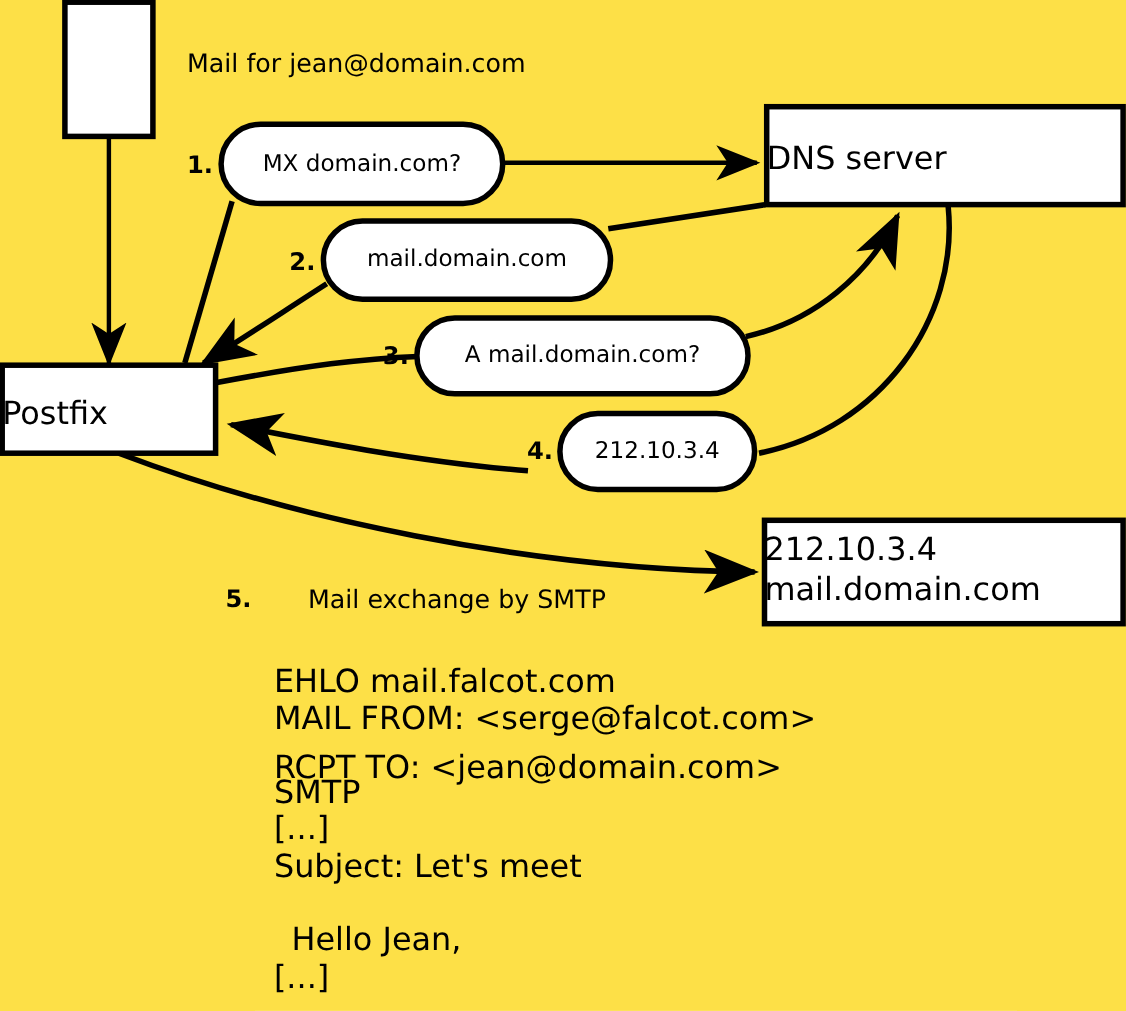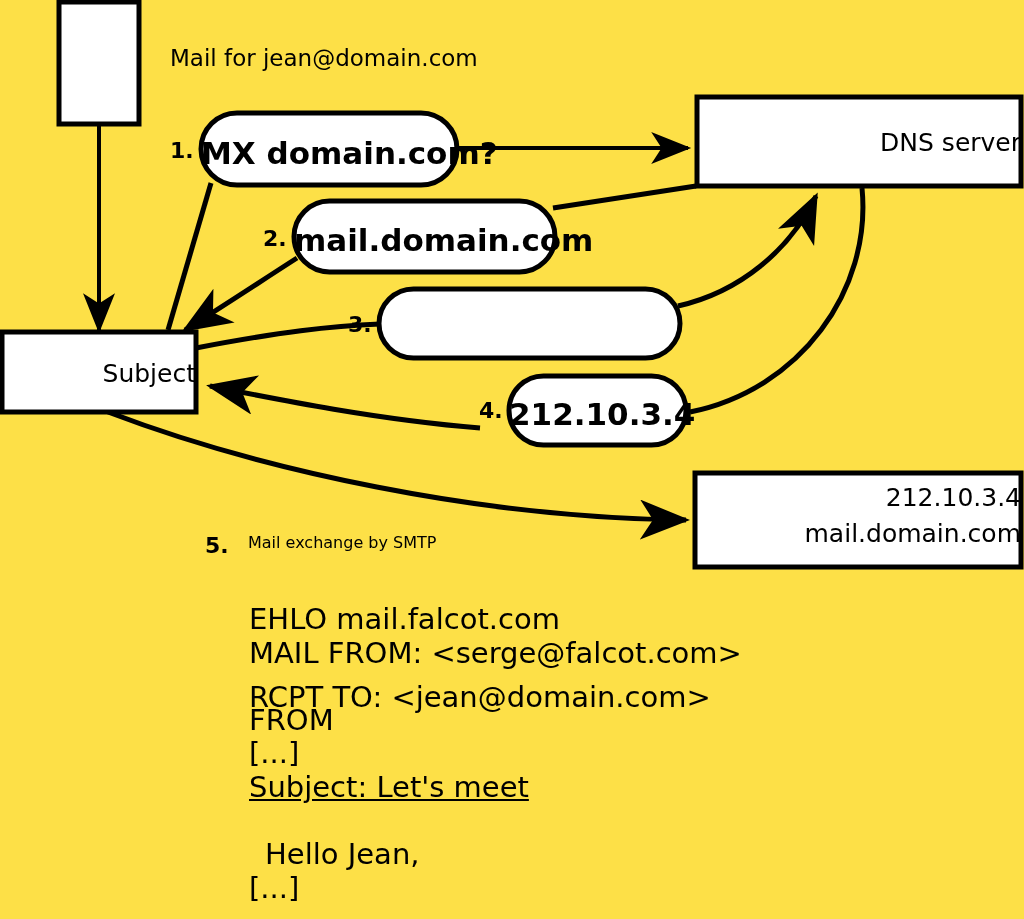--- a/index.html
+++ b/index.html
@@ -24,37 +24,37 @@
     width: 1024px;
     height: 919px;
   }
   .txt {
     position: absolute;
     color: #000000;
     white-space: pre;
     line-height: 1;
   }
   .box-label {
-    text-align: right;
-    font-size: 25px;
+    text-align: left;
+    font-size: 29px;
   }
   .step-num {
     font-weight: bold;
     font-size: 22px;
   }
   .bubble-text {
-    font-size: 31px;
-    text-align: right;
-    font-weight: bold;
+    font-size: 21px;
+    text-align: center;
   }
   .header-text {
     font-size: 23px;
   }
   .smtp-title {
-    font-size: 16px;
+    font-size: 23px;
+    margin-left: 32px;
   }
   .smtp-line {
     font-size: 29px;
   }
 </style>
 </head>
 <body>
 
 <div id="canvas">
 
@@ -97,45 +97,46 @@
 
     <rect x="294" y="201" width="261" height="71" rx="35.5" ry="35.5" fill="#ffffff" stroke="#000000" stroke-width="5"></rect>
 
     <rect x="379" y="289" width="301" height="69" rx="34.5" ry="34.5" fill="#ffffff" stroke="#000000" stroke-width="5"></rect>
 
     <rect x="509" y="376" width="177" height="69" rx="34.5" ry="34.5" fill="#ffffff" stroke="#000000" stroke-width="5"></rect>
   </svg>
 
   <div class="txt header-text" style="left:170px; top:47px;">Mail for jean@domain.com</div>
 
-  <div class="txt box-label" style="left:2px; top:361px; width:194px;">Subject</div>
+  <div class="txt box-label" style="left:2px; top:361px; width:194px;">Postfix</div>
 
   <div class="txt box-label" style="left:697px; top:130px; width:324px;">DNS server</div>
 
   <div class="txt box-label" style="left:695px; top:485px; width:326px;">212.10.3.4</div>
   <div class="txt box-label" style="left:695px; top:521px; width:326px;">mail.domain.com</div>
 
   <div class="txt step-num" style="left:170px; top:140px;">1.</div>
   <div class="txt step-num" style="left:263px; top:228px;">2.</div>
   <div class="txt step-num" style="left:348px; top:314px;">3.</div>
   <div class="txt step-num" style="left:479px; top:400px;">4.</div>
 
   <div class="txt bubble-text" style="left:201px; top:138px; width:256px;">MX domain.com?</div>
   <div class="txt bubble-text" style="left:294px; top:225px; width:261px;">mail.domain.com</div>
+  <div class="txt bubble-text" style="left:379px; top:312px; width:301px;">A mail.domain.com?</div>
   <div class="txt bubble-text" style="left:509px; top:399px; width:177px;">212.10.3.4</div>
 
   <div class="txt step-num" style="left:205px; top:535px;">5.</div>
   <div class="txt smtp-title" style="left:248px; top:535px;">Mail exchange by SMTP</div>
 
   <div id="smtp-lines" style="position:absolute; left:249px; top:602px;">
       <div class="smtp-line" style="position: absolute; left: 0px; top: 0px; white-space: pre;">EHLO mail.falcot.com</div>
       <div class="smtp-line" style="position: absolute; left: 0px; top: 33.6px; white-space: pre; text-align: right;">MAIL FROM: &lt;serge@falcot.com&gt;</div>
       <div class="smtp-line" style="position: absolute; left: 0px; top: 78px; white-space: pre;">RCPT TO: &lt;jean@domain.com&gt;</div>
-      <div class="smtp-line" style="position: absolute; left: 0px; top: 100.8px; white-space: pre;">FROM</div>
+      <div class="smtp-line" style="position: absolute; left: 0px; top: 100.8px; white-space: pre;">SMTP</div>
       <div class="smtp-line" style="position: absolute; left: 0px; top: 134.4px; white-space: pre;">[...]</div>
-      <div class="smtp-line" style="position: absolute; left: 0px; top: 168px; white-space: pre; text-decoration: underline;">Subject: Let's meet</div>
+      <div class="smtp-line" style="position: absolute; left: 0px; top: 168px; white-space: pre;">Subject: Let's meet</div>
       <div class="smtp-line" style="position: absolute; left: 0px; top: 201.6px; white-space: pre;">&nbsp;</div>
       <div class="smtp-line" style="position: absolute; left: 16px; top: 235.2px; white-space: pre;">Hello Jean,</div>
       <div class="smtp-line" style="position: absolute; left: 0px; top: 268.8px; white-space: pre;">[...]</div>
       <div class="smtp-line" style="position: absolute; left: 0px; top: 302.4px; white-space: pre;">.</div>
     </div>
 
 </div>
 
 </body></html>

